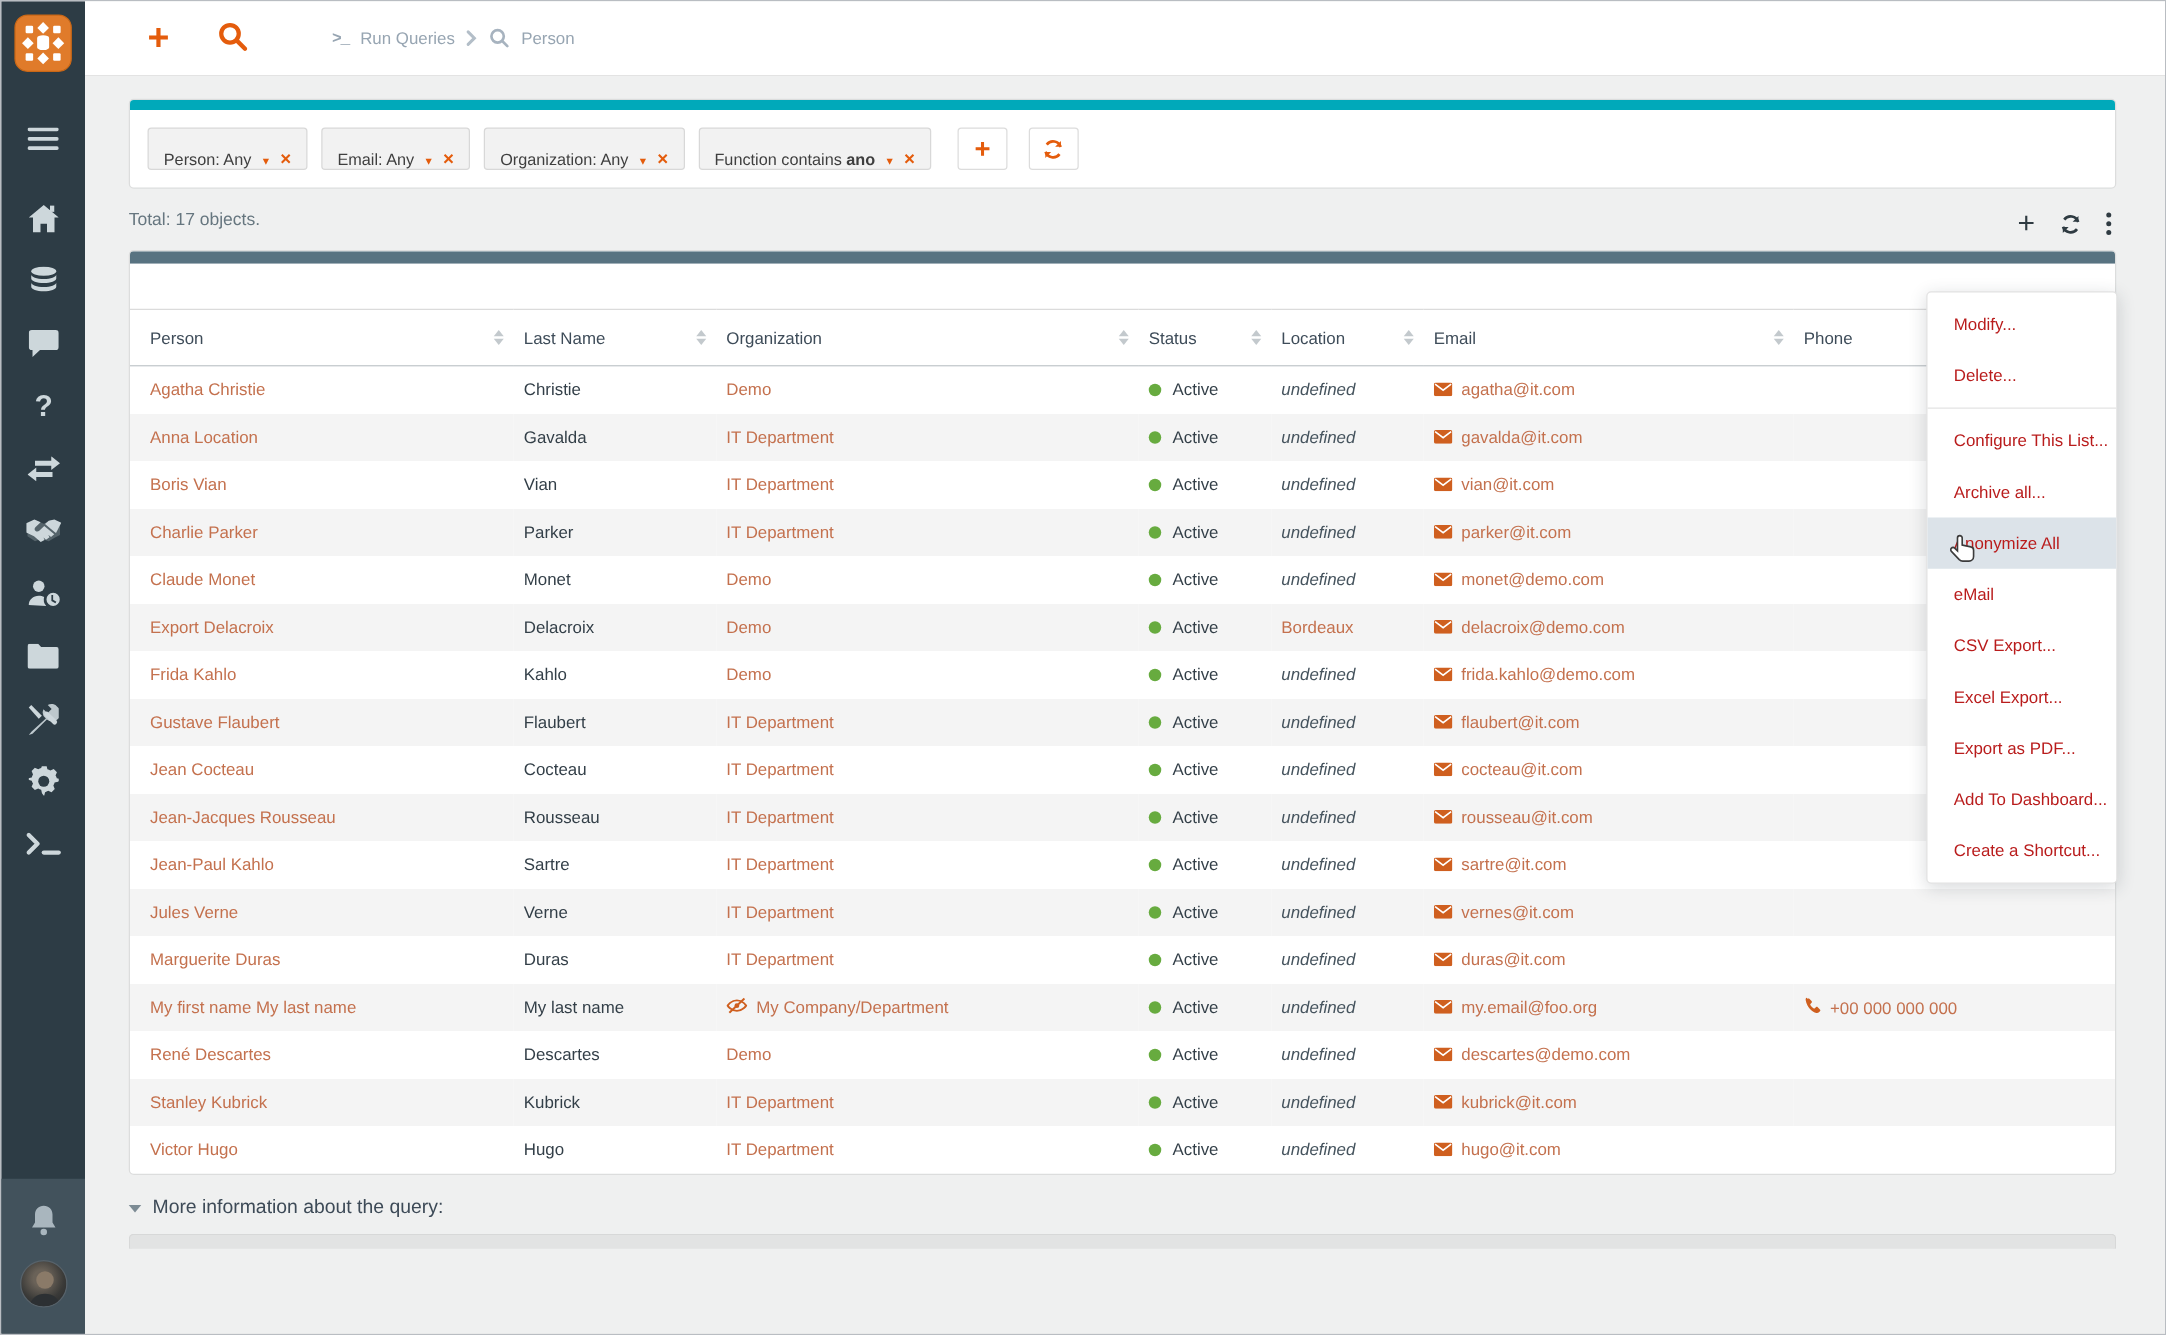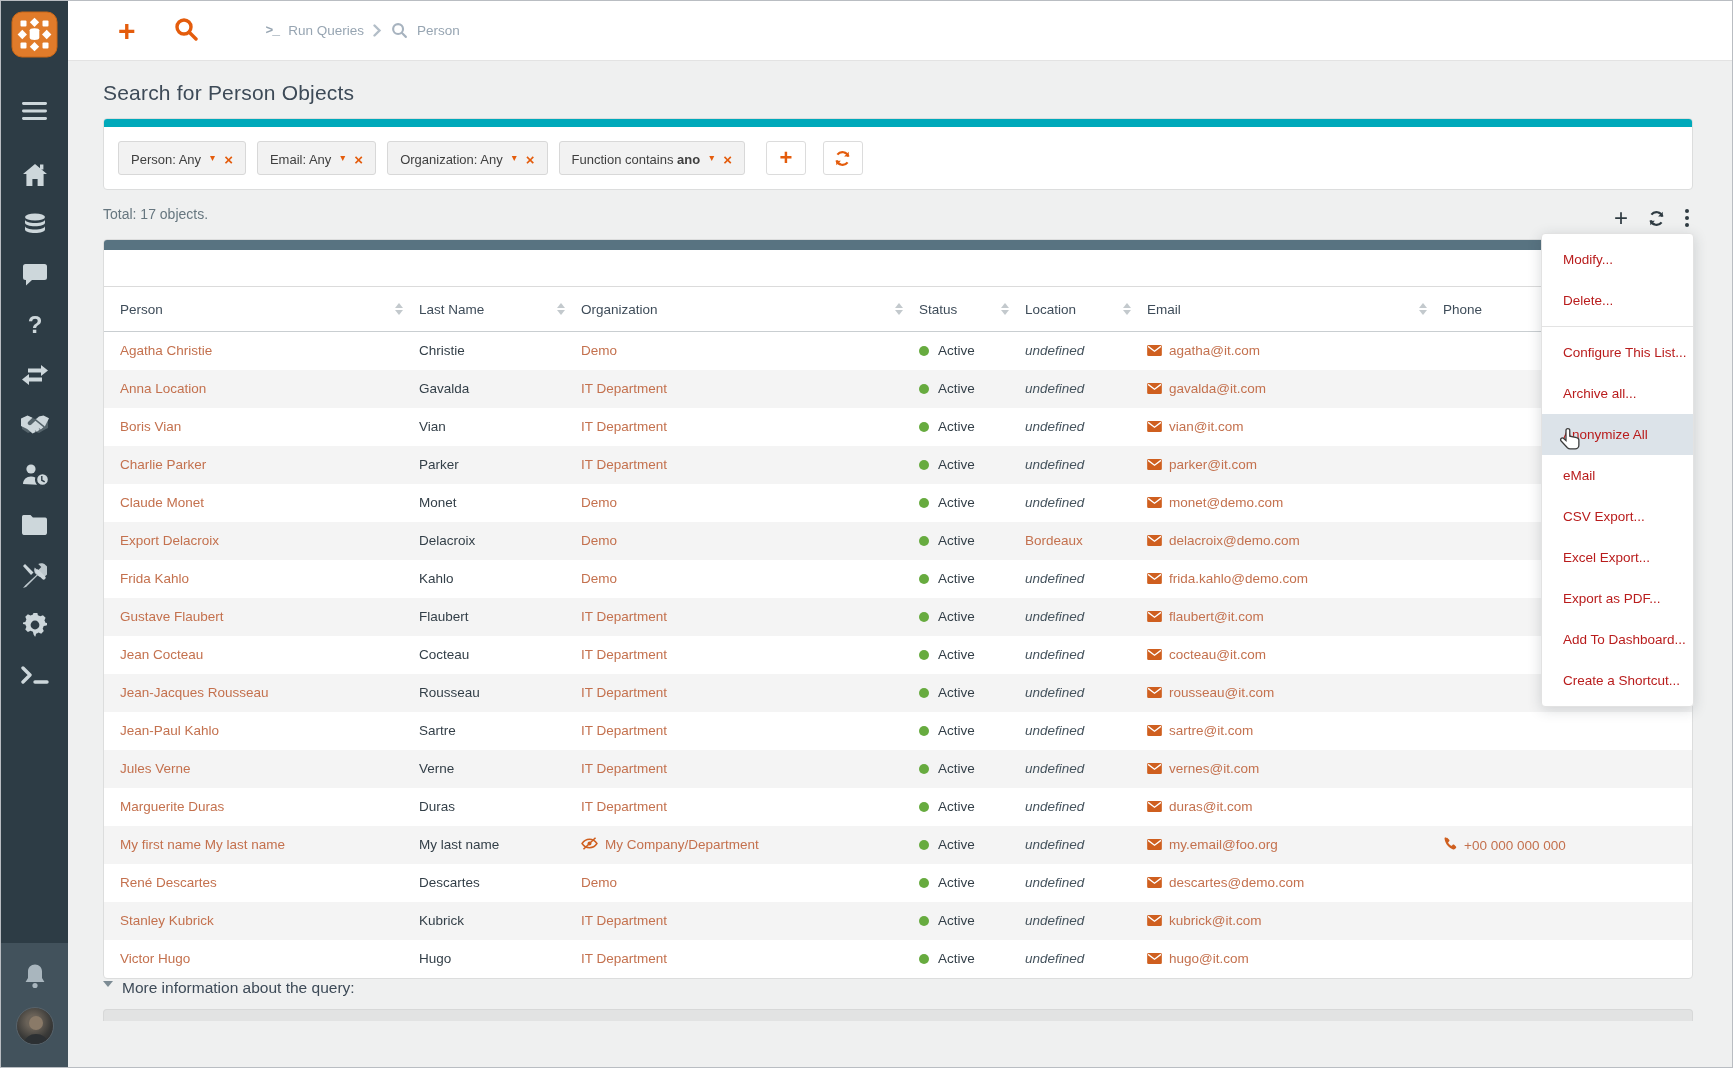--- a/index.html
+++ b/index.html
@@ -37,22 +37,22 @@
   .bc-link { cursor:pointer; }
   .bc-termicon { font-family:"Liberation Mono", monospace; font-weight:700; letter-spacing:-1px; font-size:13px; }
 
   
   .content { flex:1; padding:18px 43px 0 35px; position:relative; }
   h1.page-title { font-size:21px; font-weight:400; color:#3d4a57; letter-spacing:.2px; margin:2px 0 13px; }
 
   .filter-panel { background:#fff; border:1px solid #dcdddd; border-radius:4px; overflow:hidden; }
   .teal-bar { height:8px; background:#00a9ba; }
   .filter-body { display:flex; align-items:center; gap:11px; padding:14px 14px; }
-  .chip { display:inline-flex; align-items:flex-start; gap:9px; background:#f2f2f2; border:1px solid #d8d8d8;
-          border-radius:3px; height:34px; padding:10px 12px; font-size:13px; color:#3f3f3f; cursor:pointer; }
+  .chip { display:inline-flex; align-items:flex-end; gap:9px; background:#f2f2f2; border:1px solid #d8d8d8;
+          border-radius:3px; height:34px; padding:0 12px; font-size:13px; color:#3f3f3f; cursor:pointer; }
   .chip b { font-weight:700; }
   .chip .caret { color:#e45c0c; font-size:10px; }
   .chip .chip-x { color:#e45c0c; font-weight:700; font-size:15px; line-height:1; cursor:pointer; }
   .sq-btn { display:inline-flex; align-items:center; justify-content:center; width:40px; height:34px;
             background:#fff; border:1px solid #dcdcdc; border-radius:3px; cursor:pointer; }
   .sq-btn.addf { color:#e45c0c; font-size:22px; font-weight:700; margin-left:10px; }
   .sq-btn.refr { margin-left:6px; }
 
   .total-row { display:flex; align-items:flex-start; justify-content:space-between; margin:16px 0 9px; }
   .total-label { font-size:14px; color:#66767f; }
@@ -76,21 +76,21 @@
   .sort .up { border-bottom:5px solid #c3c9cd; }
   .sort .dn { border-top:5px solid #c3c9cd; }
   table.objects td { height:38px; padding:0 8px; color:#333f48; white-space:nowrap; overflow:hidden; }
   tr.alt td { background:#f4f4f4; }
   .lnk { color:#c4714e; cursor:pointer; }
   .udef { font-style:italic; color:#46545e; }
   .dot { display:inline-block; width:10px; height:10px; border-radius:50%; background:#67ab3f;
          margin-right:9px; vertical-align:-1px; }
   .cell-ico { display:inline-block; vertical-align:-1px; margin-right:7px; }
 
-  .footer-row { display:flex; gap:9px; cursor:pointer; }
+  .footer-row { display:flex; align-items:center; gap:9px; margin-top:17px; cursor:pointer; }
   .foot-caret { width:0; height:0; border-left:5px solid transparent; border-right:5px solid transparent;
                 border-top:6px solid #7c8b94; margin-top:2px; }
   .footer-label { font-size:15.5px; color:#3d4a57; }
   .collapsed-bar { height:12px; background:#e2e3e3; border:1px solid #d7d8d8; border-bottom:none;
                    border-radius:4px 4px 0 0; margin-top:12px; }
 
   
   .context-menu { position:absolute; top:232px; right:38px; width:153px; background:#fff;
                   border:1px solid #e2e2e2; border-radius:4px; padding:5px 0;
                   box-shadow:0 3px 14px rgba(40,50,60,.18); z-index:20; }
@@ -235,21 +235,20 @@
           </svg>
         <svg width="17" height="17" viewBox="0 0 24 24" fill="none" stroke="#a7b3bf" stroke-width="3" stroke-linecap="round">
             <circle cx="10" cy="10" r="7"></circle>
             <path d="M15.5 15.5L21 21"></path>
           </svg>
         <span class="bc-link">Person</span>
       </div>
     </header>
 
     <div class="content">
-      <h1 class="page-title">Search for Person Objects</h1>
 
       <section class="filter-panel">
         <div class="teal-bar"></div>
         <div class="filter-body">
           <span id="chips" style="display:inline-flex;gap:11px;">
               <span class="chip">
      <span>Person: Any</span>
      <span class="caret">▾</span>
      <span class="chip-x">×</span>
    </span>

